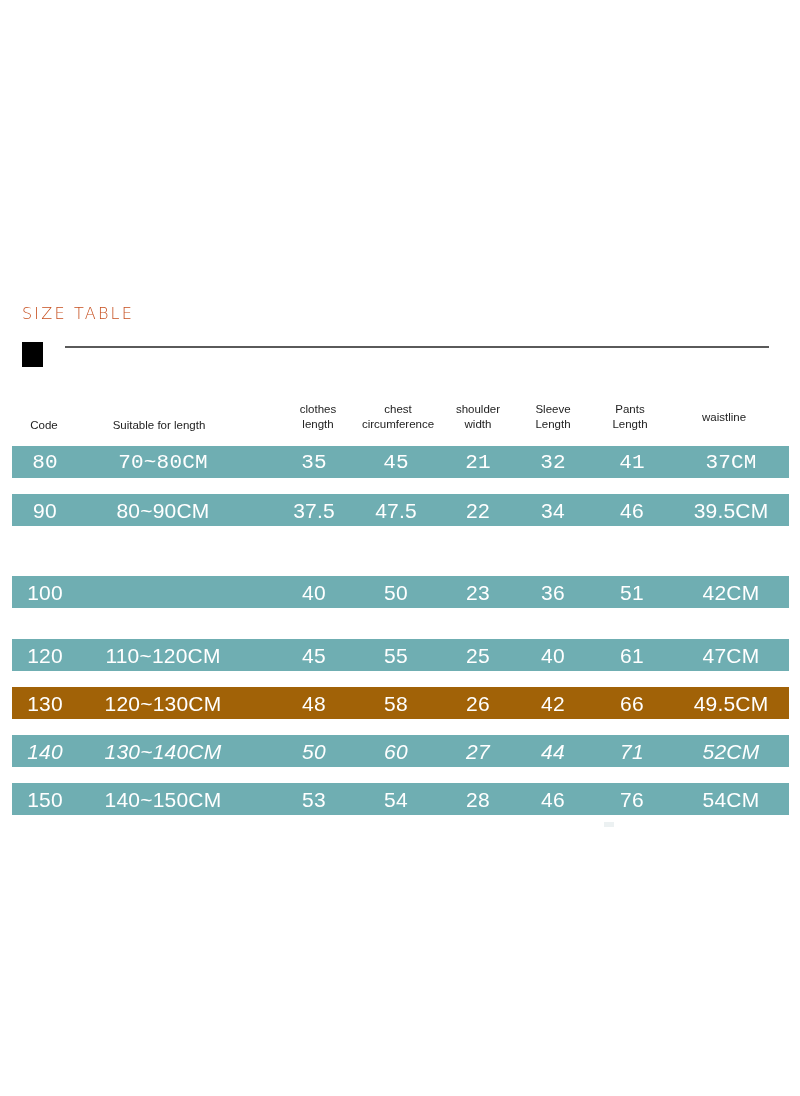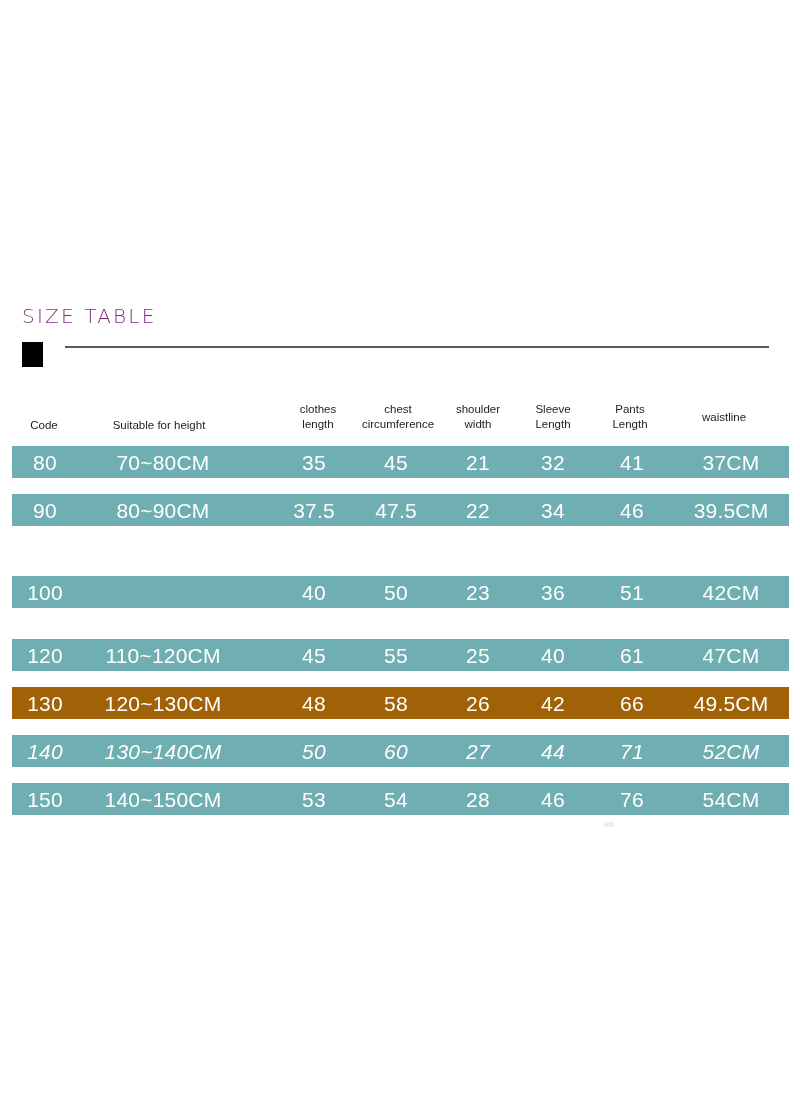--- a/index.html
+++ b/index.html
@@ -28,24 +28,24 @@
 
   
   .title-block {
     position: absolute;
     left: 22px;
     top: 306px;
     width: 760px;
   }
   .title-text {
     font-family: "DejaVu Sans", "Liberation Sans", sans-serif;
-    font-size: 20px;
+    font-size: 16px;
     font-weight: 300;
     letter-spacing: 2.2px;
-    color: #701a75;
+    color: #c2410c;
     line-height: 1;
     white-space: nowrap;
     opacity: 0.92;
   }
   .title-rule-row {
     position: absolute;
     left: 0px;
     top: 36px;
     width: 760px;
     height: 30px;
@@ -159,21 +159,21 @@
     </div>
   </div>
 
   <div class="table-wrap">
 
     <div class="head-row">
       <div class="head-cell hc-code">
         <span class="l2">Code</span>
       </div>
       <div class="head-cell hc-suitable">
-        <span class="l2">Suitable for height</span>
+        <span class="l2">Suitable for length</span>
       </div>
       <div class="head-cell hc-clothes">
         <span class="l1">clothes</span>
         <span class="l2">length</span>
       </div>
       <div class="head-cell hc-chest">
         <span class="l1">chest</span>
         <span class="l2">circumference</span>
       </div>
       <div class="head-cell hc-shoulder">
@@ -187,21 +187,21 @@
       <div class="head-cell hc-pants">
         <span class="l1">Pants</span>
         <span class="l2">Length</span>
       </div>
       <div class="head-cell hc-waist">
         <span class="l2">waistline</span>
       </div>
     </div>
 
     <div class="rows" id="rows-host" style="height: 385.6px;">
-        <div class="band" style="top: 0px; background: rgb(111, 174, 178);">
+        <div class="band" style="top: 0px; background: rgb(111, 174, 178); font-family: Liberation Mono, monospace;">
           <div class="cell c-code">80</div>
           <div class="cell c-height">70~80CM</div>
           <div class="cell c-clothes">35</div>
           <div class="cell c-chest">45</div>
           <div class="cell c-shoulder">21</div>
           <div class="cell c-sleeve">32</div>
           <div class="cell c-pants">41</div>
           <div class="cell c-waist">37CM</div>
         </div>
         <div class="band" style="top: 48.2px; background: rgb(111, 174, 178);">

